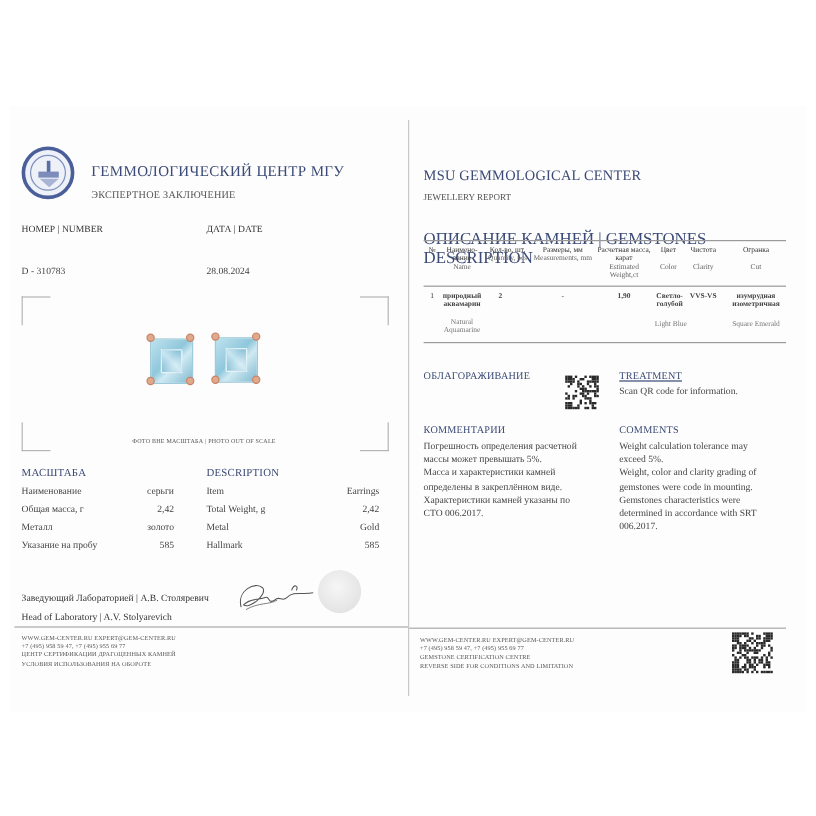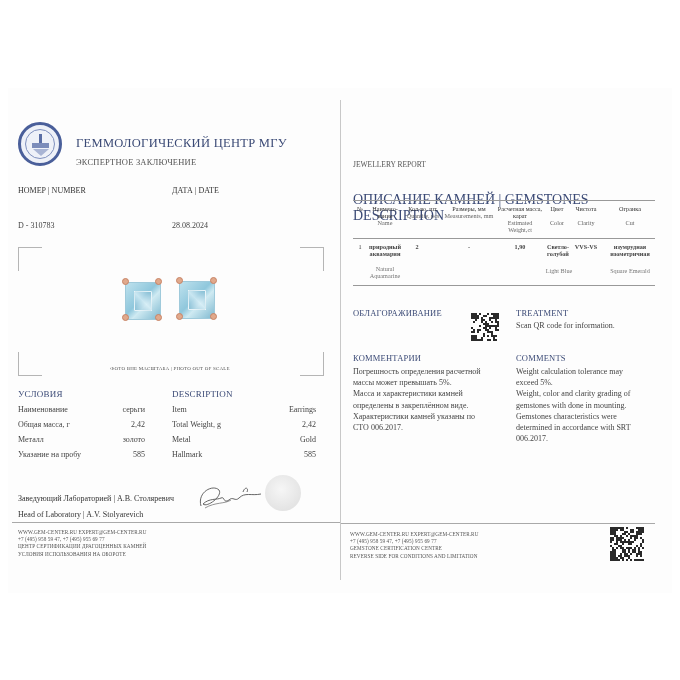--- a/index.html
+++ b/index.html
@@ -114,21 +114,21 @@
     <div class="gem" style="left:179px; top:281px;">
       <div class="gem-inner"></div>
     </div>
     <div class="prong" style="left:176px; top:277px;"></div>
     <div class="prong" style="left:210px; top:277px;"></div>
     <div class="prong" style="left:176px; top:313px;"></div>
     <div class="prong" style="left:210px; top:313px;"></div>
   </div>
   <div class="photo-caption">ФОТО ВНЕ МАСШТАБА | PHOTO OUT OF SCALE</div>
 
-  <div class="sec-head" style="left:18px; top:389px;">УСЛОВИЯ</div>
+  <div class="sec-head" style="left:18px; top:389px;">МАСШТАБА</div>
   <div class="drow" style="left:18px; top:405px;">Наименование</div>
   <div class="dval" style="left:100px; width:45px; top:405px;">серьги</div>
   <div class="drow" style="left:18px; top:420px;">Общая масса, г</div>
   <div class="dval" style="left:100px; width:45px; top:420px;">2,42</div>
   <div class="drow" style="left:18px; top:435px;">Металл</div>
   <div class="dval" style="left:100px; width:45px; top:435px;">золото</div>
   <div class="drow" style="left:18px; top:450px;">Указание на пробу</div>
   <div class="dval" style="left:100px; width:45px; top:450px;">585</div>
 
   <div class="sec-head" style="left:172px; top:389px;">DESCRIPTION</div>
@@ -152,20 +152,21 @@
   <div class="hrule" style="left:12px; width:328px; top:522px;"></div>
   <div class="footer-text" style="left:18px; top:529px;">
     <div>WWW.GEM-CENTER.RU EXPERT@GEM-CENTER.RU</div>
     <div>+7 (495) 958 59 47, +7 (495) 955 69 77</div>
     <div>ЦЕНТР СЕРТИФИКАЦИИ ДРАГОЦЕННЫХ КАМНЕЙ</div>
     <div>УСЛОВИЯ ИСПОЛЬЗОВАНИЯ НА ОБОРОТЕ</div>
   </div>
 </div>
 
 <div class="right">
+  <div class="r-title">MSU GEMMOLOGICAL CENTER</div>
   <div class="r-sub">JEWELLERY REPORT</div>
   <div class="r-sec">ОПИСАНИЕ КАМНЕЙ | GEMSTONES DESCRIPTION</div>
 
   <div class="gtable">
     <div class="gt-head">
       <div class="gcell" style="left:2px; top:4px; width:10px;"><span>№</span></div>
       <div class="gcell" style="left:14px; top:4px; width:36px;">
           <div>Наимено-вание</div>
           <div class="en">Name</div>
         </div>
@@ -300,41 +301,41 @@
       <div class="qr-cell" style="left: 4px; top: 26px; width: 2px; height: 2px;"></div>
       <div class="qr-cell" style="left: 6px; top: 26px; width: 2px; height: 2px;"></div>
       <div class="qr-cell" style="left: 8px; top: 26px; width: 2px; height: 2px;"></div>
       <div class="qr-cell" style="left: 10px; top: 26px; width: 2px; height: 2px;"></div>
       <div class="qr-cell" style="left: 16px; top: 26px; width: 2px; height: 2px;"></div>
       <div class="qr-cell" style="left: 18px; top: 26px; width: 2px; height: 2px;"></div>
       <div class="qr-cell" style="left: 22px; top: 26px; width: 2px; height: 2px;"></div>
       <div class="qr-cell" style="left: 24px; top: 26px; width: 2px; height: 2px;"></div>
     </div>
 
-  <div class="r-block-head" style="left:175px; top:308px;">TREATMENT</div>
+  <div class="r-block-head" style="left:175px; top:308px;text-decoration:underline;">TREATMENT</div>
   <div class="r-text" style="left:175px; top:320px;">
     <div>Scan QR code for information.</div>
   </div>
 
   <div class="r-block-head" style="left:12px; top:353px;">КОММЕНТАРИИ</div>
   <div class="r-text" style="left:12px; top:366px;">
     <div>Погрешность определения расчетной</div>
     <div>массы может превышать 5%.</div>
     <div>Масса и характеристики камней</div>
     <div>определены в закреплённом виде.</div>
     <div>Характеристики камней указаны по</div>
     <div>СТО 006.2017.</div>
   </div>
 
   <div class="r-block-head" style="left:175px; top:353px;">COMMENTS</div>
   <div class="r-text" style="left:175px; top:366px;">
     <div>Weight calculation tolerance may</div>
     <div>exceed 5%.</div>
     <div>Weight, color and clarity grading of</div>
-    <div>gemstones with done in mounting.</div>
+    <div>gemstones were code in mounting.</div>
     <div>Gemstones characteristics were</div>
     <div>determined in accordance with SRT</div>
     <div>006.2017.</div>
   </div>
 
   <div class="hrule" style="left:0; width:314px; top:523px;"></div>
   <div class="footer-text" style="left:9px; top:531px;">
     <div>WWW.GEM-CENTER.RU EXPERT@GEM-CENTER.RU</div>
     <div>+7 (495) 958 59 47, +7 (495) 955 69 77</div>
     <div>GEMSTONE CERTIFICATION CENTRE</div>

